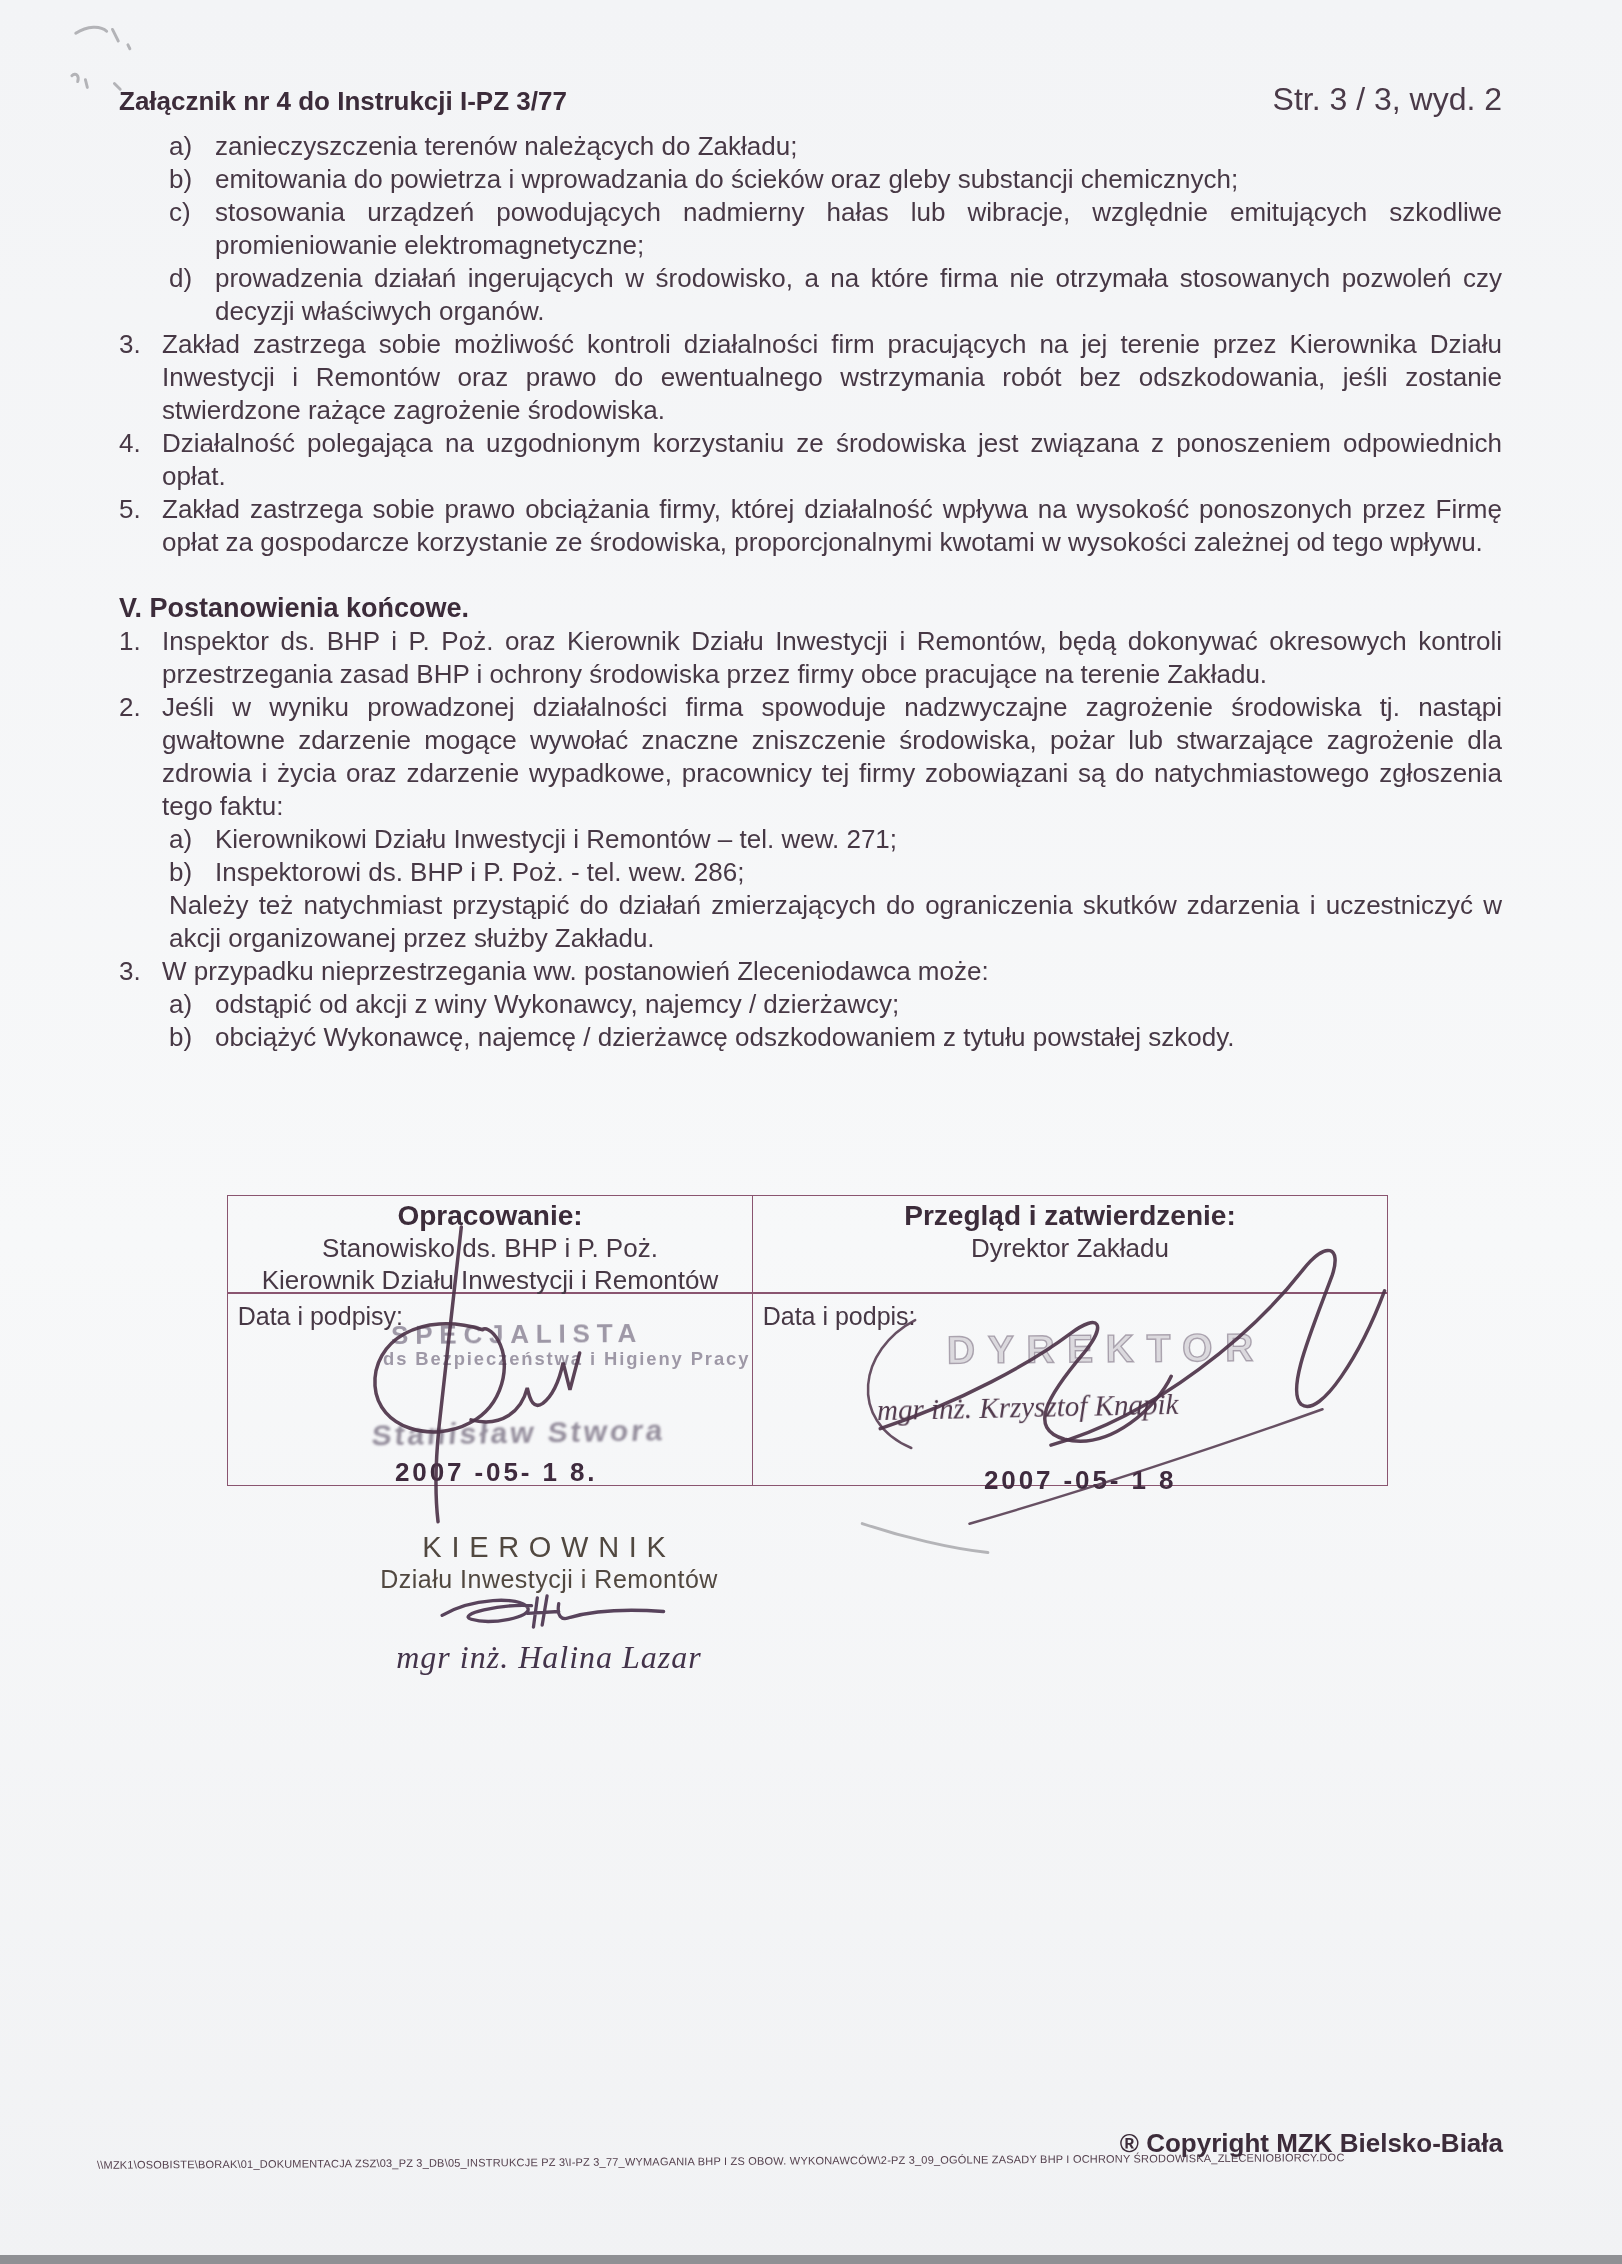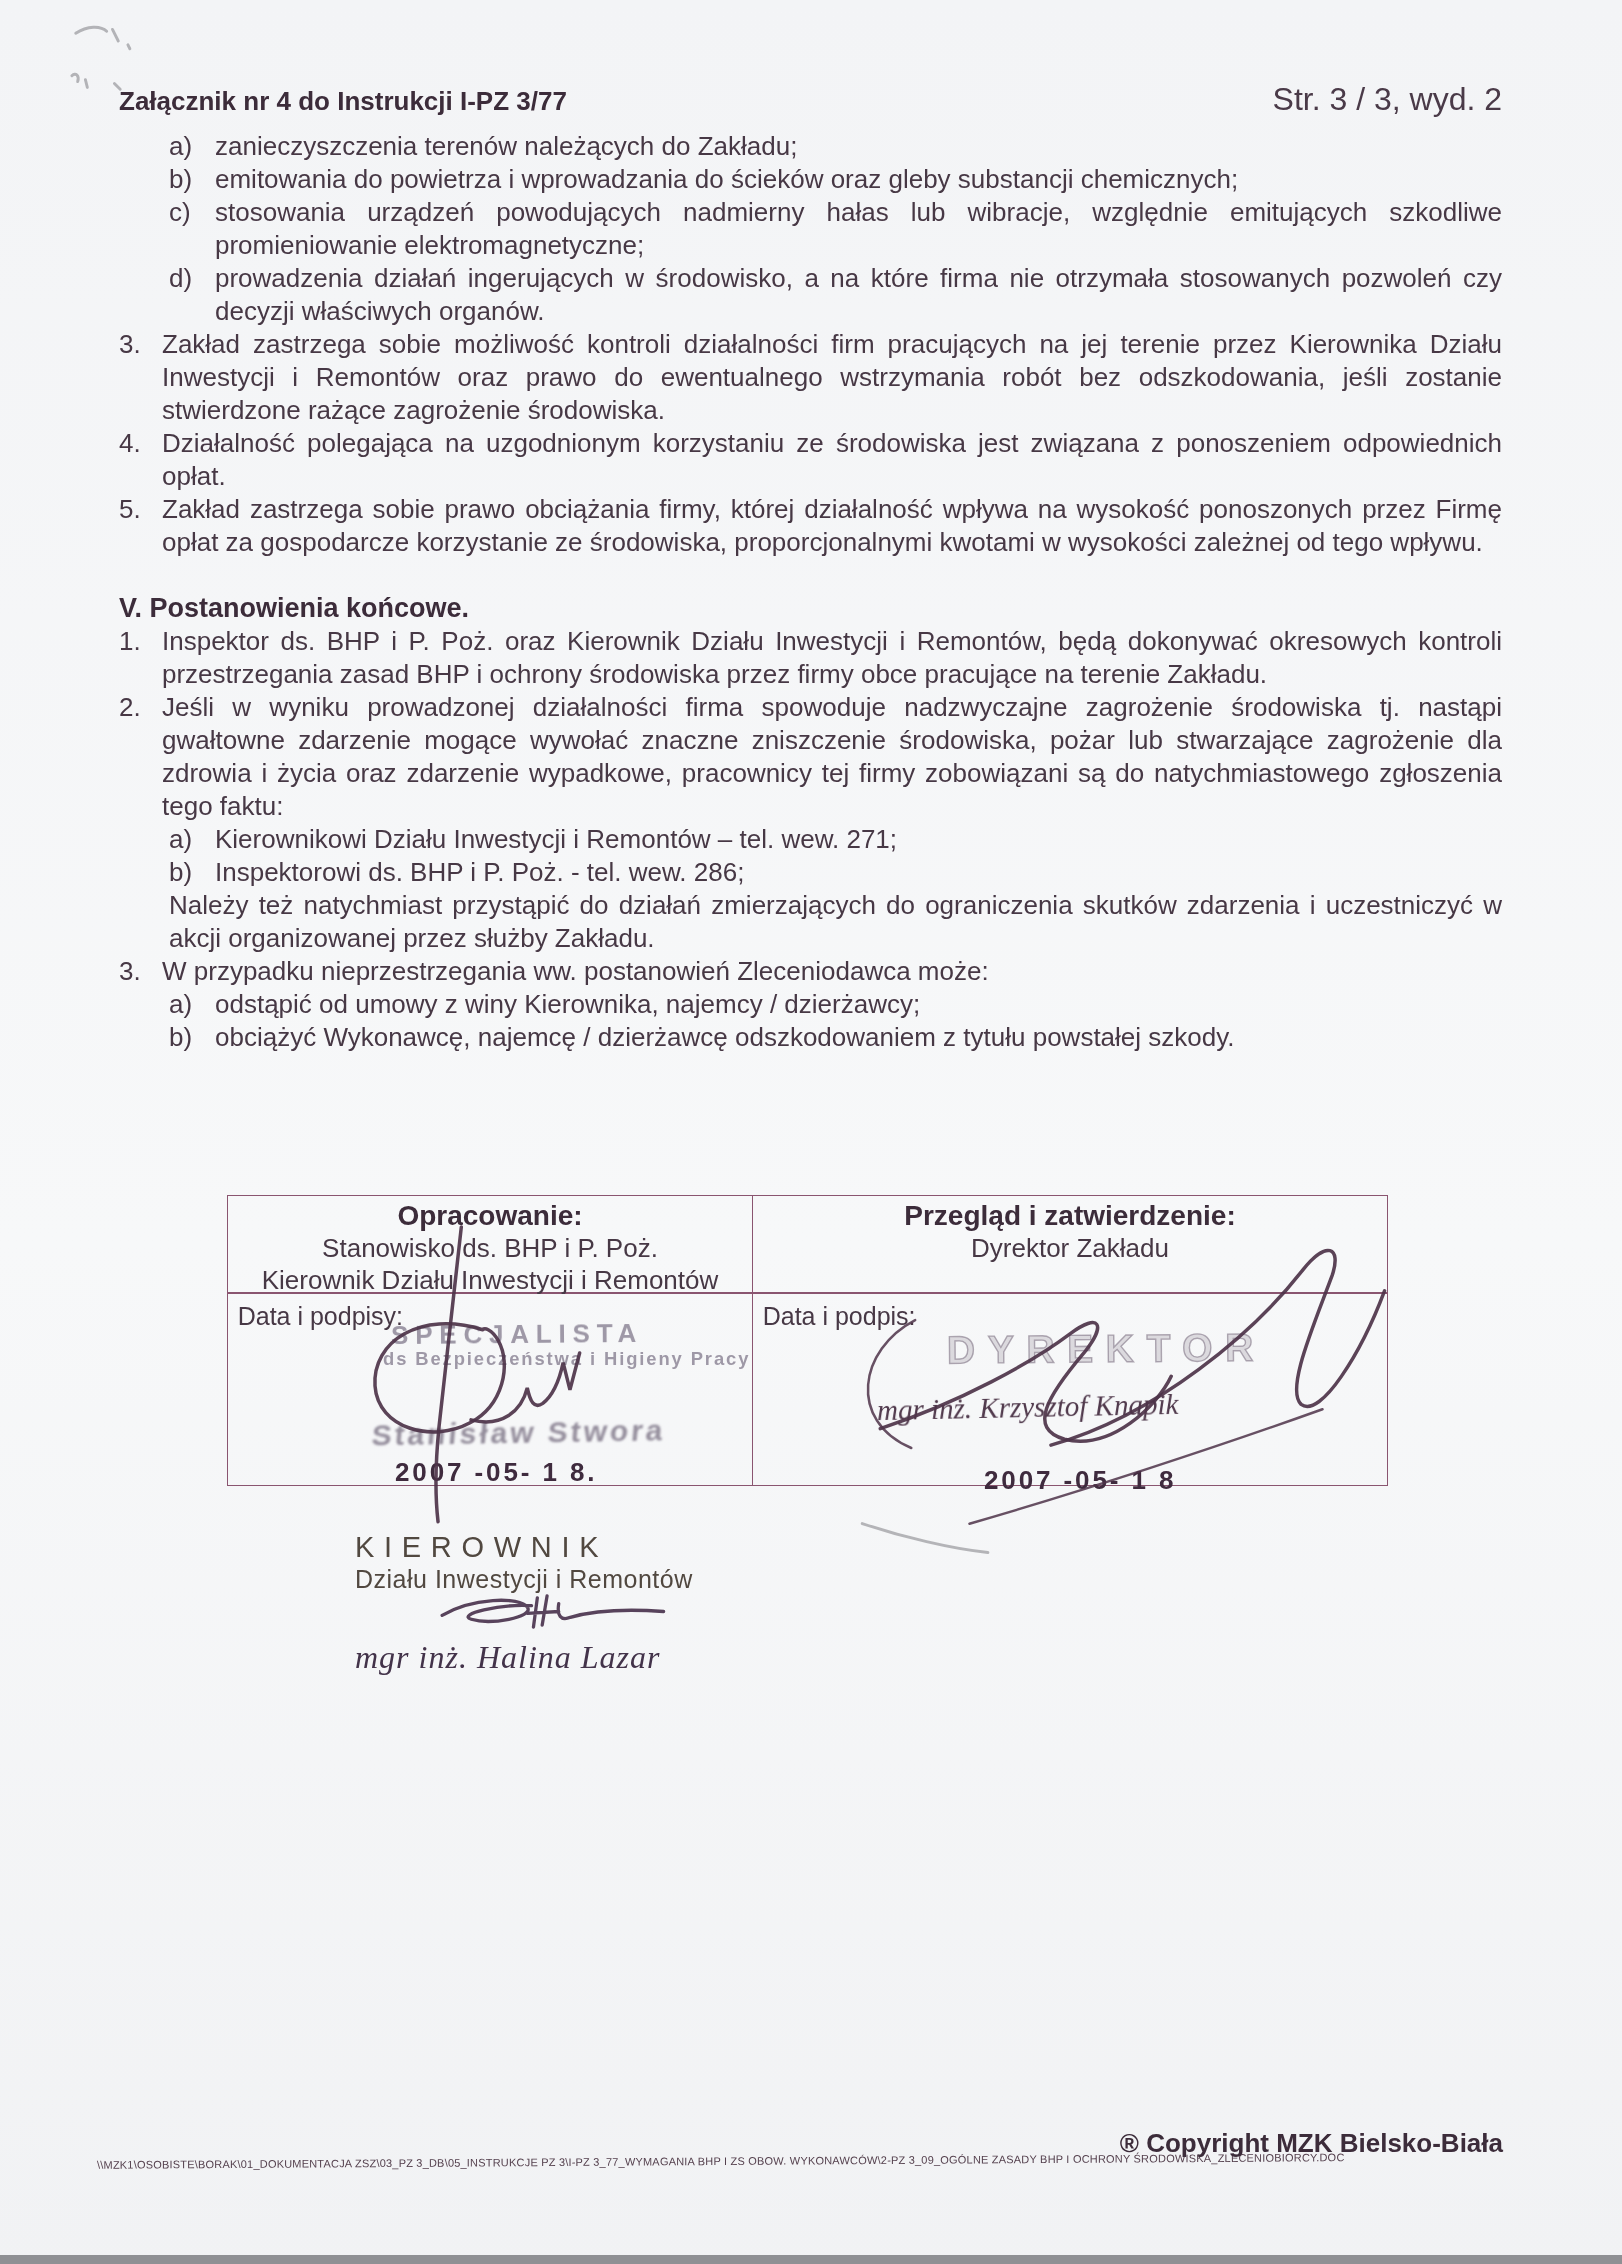--- a/index.html
+++ b/index.html
@@ -43,21 +43,21 @@
   .sp-name{left:144px;top:122px;font-size:30px;letter-spacing:2.9px;transform:skewX(-6deg) rotate(-1deg);filter:blur(1px);color:rgba(98,88,110,0.66);}
   .dyrektor{position:absolute;left:194px;top:33px;font-size:39px;font-weight:bold;letter-spacing:12.6px;color:rgba(150,140,156,0.28);-webkit-text-stroke:1.4px rgba(118,106,124,0.55);white-space:nowrap;transform:rotate(-0.5deg);}
   .signatory{position:absolute;left:124px;top:97px;font-family:"Liberation Serif","DejaVu Serif",serif;font-style:italic;font-size:29px;color:#50394c;filter:blur(0.3px);transform:rotate(-1.2deg);white-space:nowrap;}
   .date-stamp{position:absolute;font-weight:bold;font-size:26px;letter-spacing:2.9px;color:#3f2b3e;white-space:nowrap;font-family:"Liberation Sans",sans-serif;}
   .date-left{left:167px;top:163px;}
   .date-right{left:231px;top:171px;}
   .sig-svg{position:absolute;left:0;top:-68px;width:1161px;height:417px;overflow:visible;pointer-events:none;}
   .sig-svg path{fill:none;stroke:#4d3349;stroke-width:3.6;stroke-linecap:round;opacity:0.92;}
   .sig-svg path.thin{stroke-width:2.6;opacity:0.85;}
   
-  .mgr-stamp{position:absolute;left:355px;top:1531px;width:388px;color:#514840;}
+  .mgr-stamp{position:absolute;left:355px;top:1531px;width:388px;text-align:center;color:#514840;}
   .mgr-stamp .s1{font-size:29px;letter-spacing:9.7px;filter:blur(0.3px);}
   .mgr-stamp .s2{font-size:25px;letter-spacing:0.5px;margin-top:1px;filter:blur(0.3px);}
   .mgr-stamp .name{font-family:"Liberation Serif","DejaVu Serif",serif;font-style:italic;font-size:32px;color:#43334a;margin-top:5.8px;letter-spacing:1px;}
   .mgr-sig{display:block;margin:-3.9px auto 0 auto;}
   .mgr-sig path{fill:none;stroke:#47304a;stroke-width:3.4;stroke-linecap:round;opacity:.9;}
   
   .file-path{position:absolute;left:97px;top:2155px;font-size:11px;letter-spacing:0.2px;color:#55414e;transform:rotate(-0.35deg);white-space:nowrap;}
   .copyright{position:absolute;right:147px;top:2128px;font-size:26px;font-weight:bold;color:#3c2c3a;}
   .pencil-mark{position:absolute;pointer-events:none;}
   .pencil-mark path{fill:none;stroke:rgba(125,125,132,0.55);stroke-width:3;stroke-linecap:round;}
@@ -127,21 +127,21 @@
       <span class="mk">b)</span>
       <span class="tx">Inspektorowi ds. BHP i P. Poż. - tel. wew. 286;</span>
     </div>
     <div class="note">Należy też natychmiast przystąpić do działań zmierzających do ograniczenia skutków zdarzenia i uczestniczyć w akcji organizowanej przez służby Zakładu.</div>
     <div class="li l1">
       <span class="mk">3.</span>
       <span class="tx">W przypadku nieprzestrzegania ww. postanowień Zleceniodawca może:</span>
     </div>
     <div class="li l2">
       <span class="mk">a)</span>
-      <span class="tx">odstąpić od umowy z winy Kierownika, najemcy / dzierżawcy;</span>
+      <span class="tx">odstąpić od akcji z winy Wykonawcy, najemcy / dzierżawcy;</span>
     </div>
     <div class="li l2">
       <span class="mk">b)</span>
       <span class="tx">obciążyć Wykonawcę, najemcę / dzierżawcę odszkodowaniem z tytułu powstałej szkody.</span>
     </div>
   </div>
 
   <div class="approval">
     <div class="grid">
       <div class="cell c-tl">

